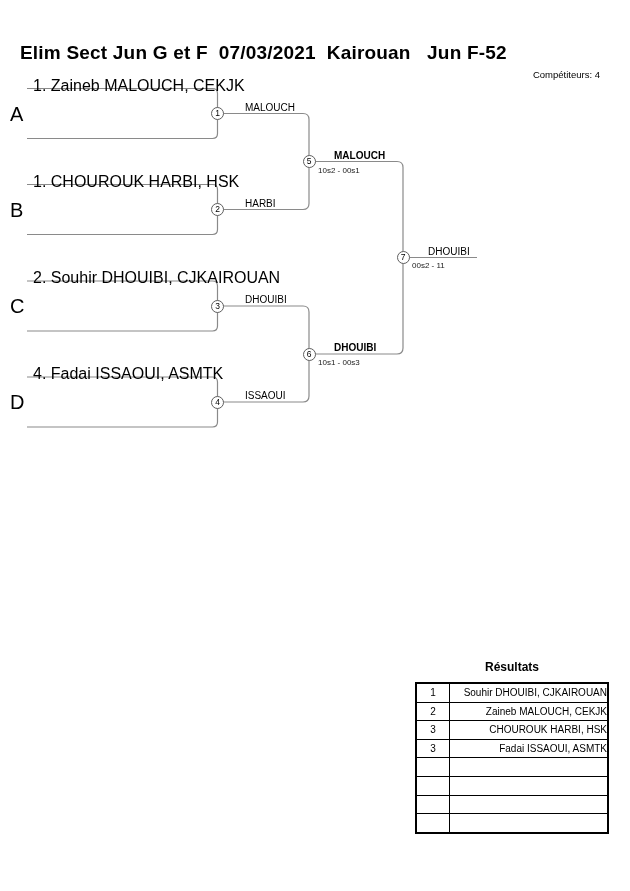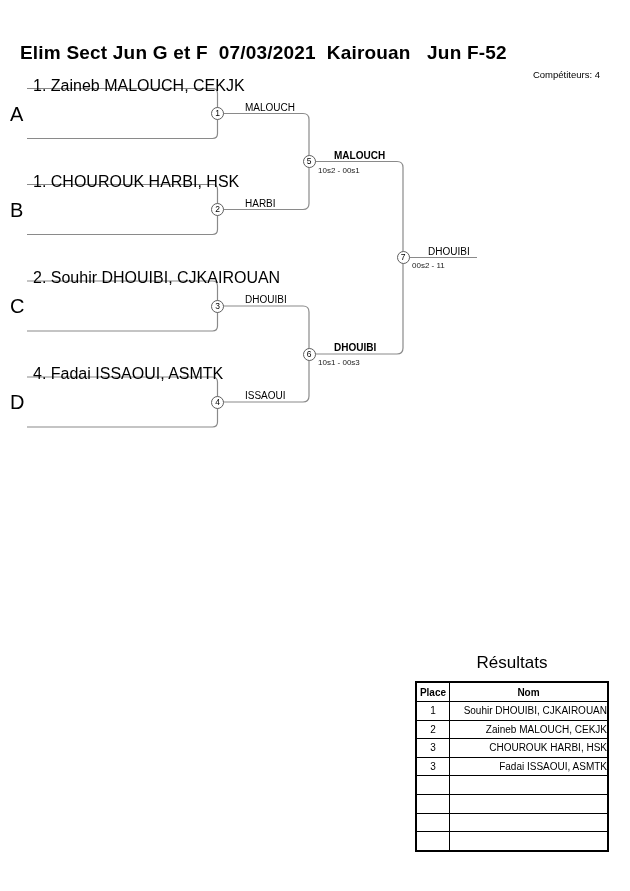--- a/index.html
+++ b/index.html
@@ -18,21 +18,21 @@
   .entry-label{position:absolute;font-size:16px;white-space:pre;}
   .letter{position:absolute;left:10px;font-size:20px;line-height:22px;}
   .winner{position:absolute;font-size:10px;white-space:pre;padding-left:16px;}
   .winner.bold{font-weight:bold;}
   .score{position:absolute;font-size:8px;color:#1a1a1a;white-space:pre;}
   .circle{
     position:absolute;width:13px;height:13px;border:1px solid #5f5f5f;border-radius:50%;
     background:#fff;box-sizing:border-box;font-size:8.5px;line-height:11px;text-align:center;
   }
   #results{position:absolute;left:415px;top:653px;width:194px;}
-  #results-title{text-align:center;font-size:17px;font-weight:normal;margin-bottom:8px;}
+  #results-title{text-align:center;font-size:12px;font-weight:bold;margin-bottom:8px;margin-top:7px;}
   table.res{
     border-collapse:collapse;width:194px;border:2px solid #000;table-layout:fixed;
   }
   table.res th,table.res td{
     border:1px solid #000;font-size:10px;height:17.6px;padding:0;overflow:hidden;white-space:nowrap;
   }
   table.res th{font-weight:bold;height:18px;text-align:center;}
   td.place{text-align:center;width:32px;}
   td.name{text-align:right;padding-left:6px;}
 </style>
@@ -93,24 +93,20 @@
   <div class="winner bold" style="left:318px;top:342px">DHOUIBI</div>
   <div class="score" style="left:318px;top:357.5px">10s1 - 00s3</div>
 
   <div class="winner" style="left:412px;top:245.5px">DHOUIBI</div>
   <div class="score" style="left:412px;top:260.5px">00s2 - 11</div>
 
   <div id="results">
     <div id="results-title">Résultats</div>
     <table class="res">
       <tbody>
-          <tr>
-        <th class="place" style="width:32px">Place</th>
-        <th>Nom</th>
-      </tr>
       <tr>
         <td class="place">1</td>
         <td class="name">Souhir DHOUIBI, CJKAIROUAN</td>
       </tr>
       <tr>
         <td class="place">2</td>
         <td class="name">Zaineb MALOUCH, CEKJK</td>
       </tr>
       <tr>
         <td class="place">3</td>

